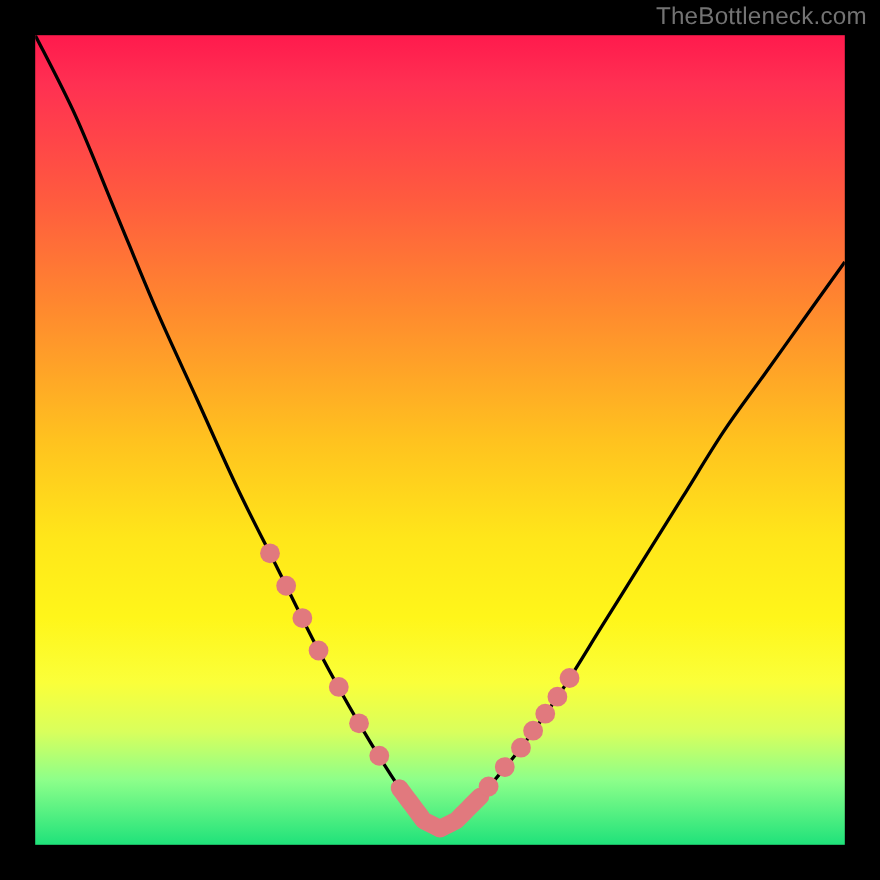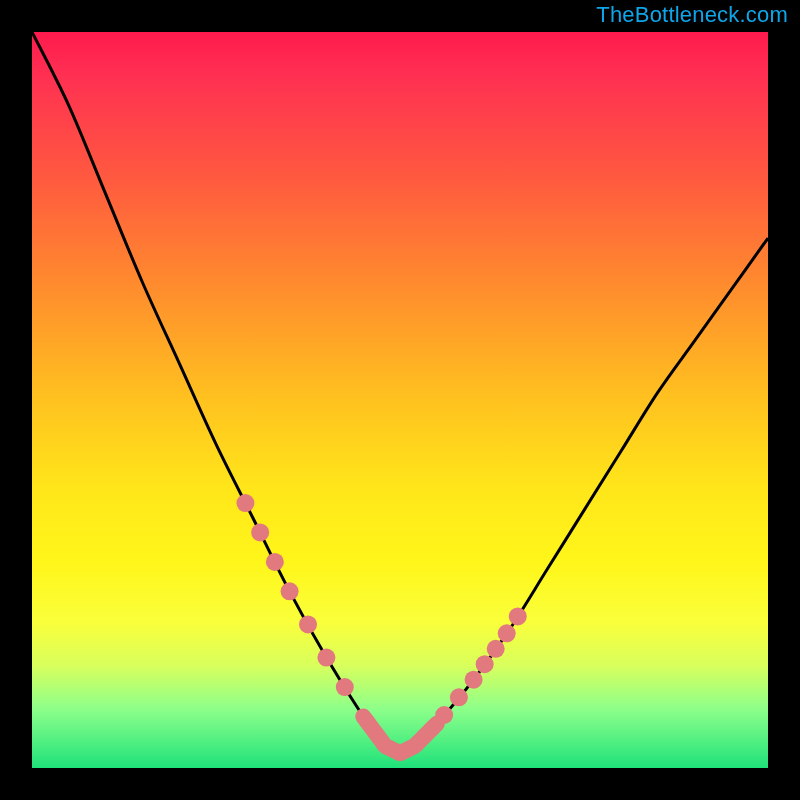--- a/index.html
+++ b/index.html
@@ -39,21 +39,21 @@
       #faff3a 80%,
       #d9ff5c 86%,
       #8dff8a 92%,
       #1fe27a 100%
     );
   }
   .watermark {
     position: absolute;
     top: 2px;
     right: 12px;
-    color: #0ea5e9;
+    color: #737373;
     font-size: 22px;
     font-weight: 500;
     letter-spacing: 0.2px;
   }
   svg.curve {
     position: absolute;
     left: 0;
     top: 0;
     width: 736px;
     height: 736px;

